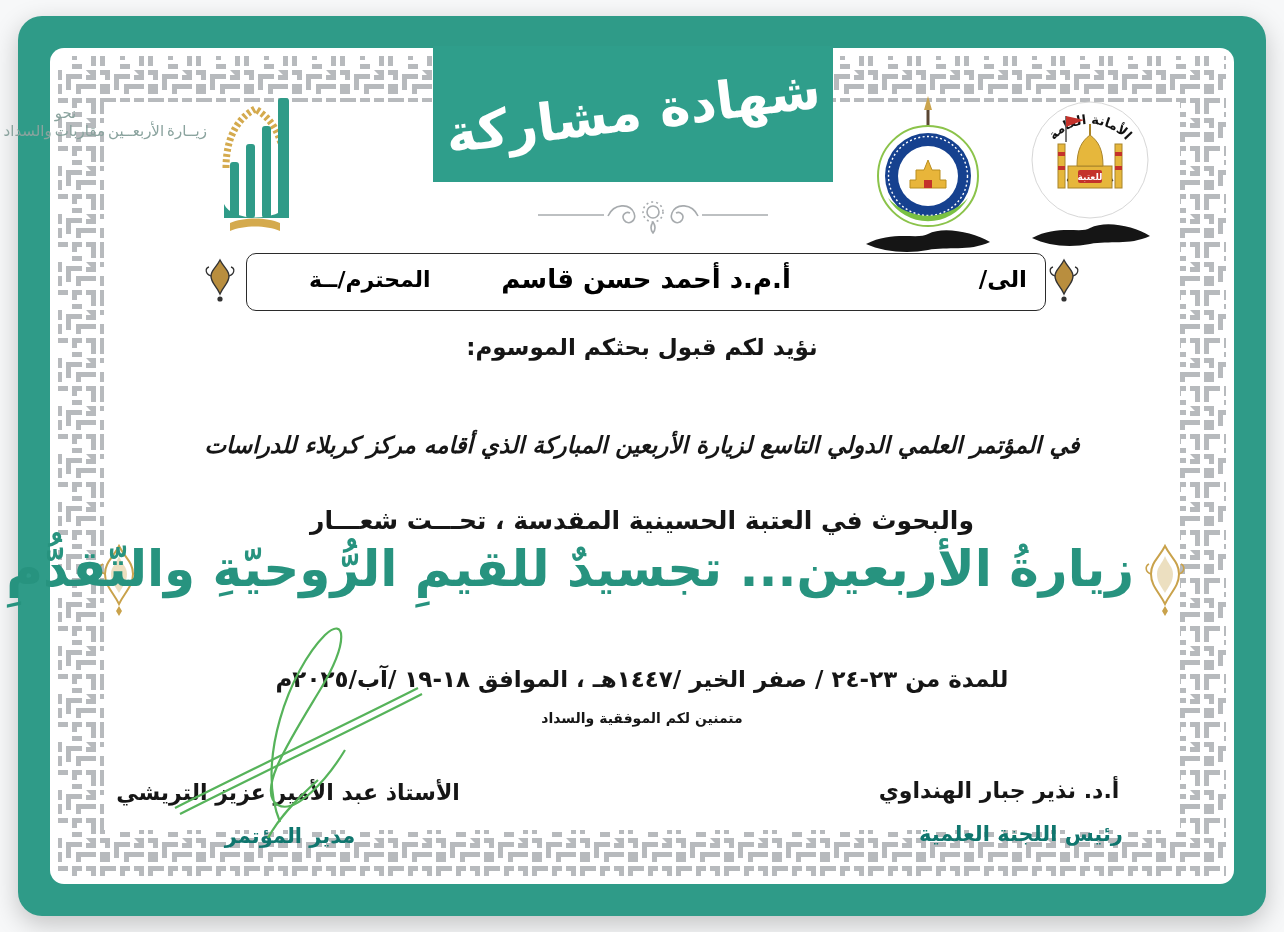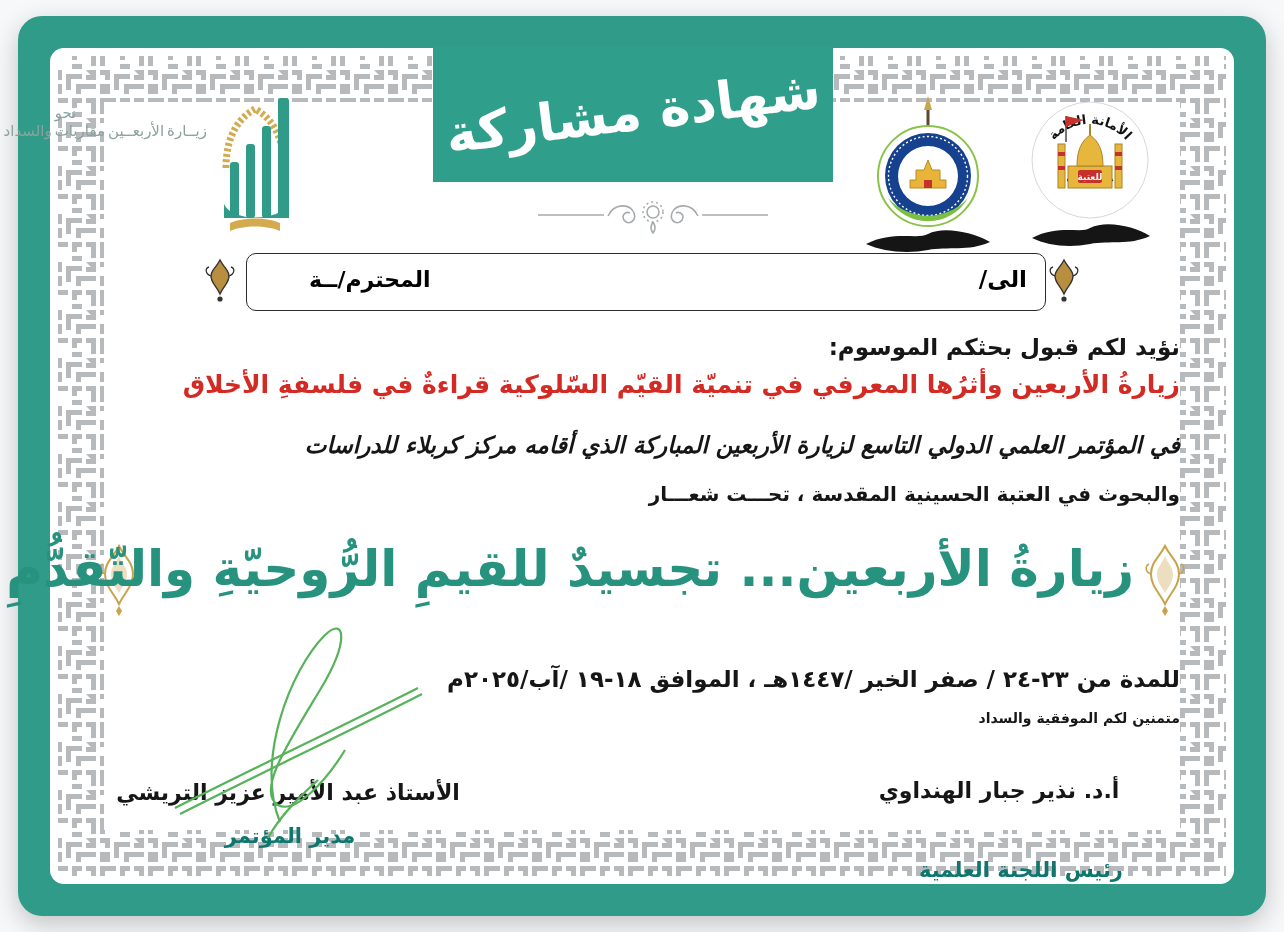--- a/index.html
+++ b/index.html
@@ -7,21 +7,21 @@
         font-family:"DejaVu Sans",sans-serif;}
   .abs{position:absolute;}
   .cert-frame{position:absolute;left:18px;top:16px;width:1248px;height:900px;
               background:#2f9b88;border-radius:24px;box-shadow:0 8px 26px rgba(0,0,0,.22);}
   .content-area{position:absolute;left:104px;top:100px;width:1072px;height:730px;
                 border:2px solid #2f9b88;background:#ffffff;overflow:hidden;}
   .banner{position:absolute;left:433px;top:46px;width:400px;height:136px;background:#2f9e8b;
           display:flex;align-items:center;justify-content:center;z-index:6;}
   .banner-text{color:#ffffff;font-size:52px;font-weight:700;direction:rtl;white-space:nowrap;
                transform:rotate(-7deg) translateY(-2px);}
-  .line{position:absolute;left:104px;width:1076px;text-align:right;font-weight:700;
+  .line{position:absolute;left:104px;width:1076px;text-align:center;font-weight:700;
         color:#161616;direction:rtl;z-index:5;white-space:nowrap;}
   .red{color:#d42a24;}
   .slogan{position:absolute;left:150px;top:540px;width:984px;text-align:center;font-weight:700;
           color:#27937f;font-size:50px;direction:rtl;z-index:5;white-space:nowrap;}
   .recipient-box{position:absolute;left:246px;top:253px;width:798px;height:56px;
                  border:1.6px solid #2b2b2b;border-radius:10px;background:#fff;z-index:5;}
   .recipient-box .to{position:absolute;right:18px;top:12px;font-weight:700;font-size:23px;direction:rtl;}
   .recipient-box .name{position:absolute;left:0;right:0;top:10px;text-align:center;
                        font-weight:700;font-size:26px;direction:rtl;}
   .recipient-box .hon{position:absolute;left:62px;top:13px;font-weight:700;font-size:22px;direction:rtl;text-align:right;}
@@ -189,27 +189,27 @@
     <circle cx="18" cy="43" r="2.6" fill="#333"></circle>
   </svg>
   <svg class="abs" style="left:1046px;top:256px;z-index:5;" width="36" height="48">
     <path d="M18 4 C 14 12 9 14 9 20 C 9 27 14 29 18 38 C 22 29 27 27 27 20 C 27 14 22 12 18 4 Z" fill="#b98e3e" stroke="#333" stroke-width="1.4"></path>
     <path d="M9 20 C 3 18 3 12 7 11 M27 20 C 33 18 33 12 29 11" stroke="#333" fill="none" stroke-width="1.3"></path>
     <circle cx="18" cy="43" r="2.6" fill="#333"></circle>
   </svg>
 
   <div class="recipient-box">
     <span class="to">الى/</span>
+    <span class="name">أ.م.د أحمد حسن قاسم</span>
     <span class="hon">المحترم/ــة</span>
   </div>
 
   <div class="line" style="top:334px;font-size:23px;">نؤيد لكم قبول بحثكم الموسوم:</div>
-  <div class="line red" style="top:370px;font-size:25px;">زيارةُ الأربعين وأثرُها المعرفي في تنميّة القيّم السّلوكية قراءةٌ في فلسفةِ الأخلاق</div>
   <div class="line" style="top:432px;font-size:23px;font-style:italic;">في المؤتمر العلمي الدولي التاسع لزيارة الأربعين المباركة الذي أقامه مركز كربلاء للدراسات</div>
-  <div class="line" style="top:482px;font-size:20px;">والبحوث في العتبة الحسينية المقدسة ، تحـــت شعـــار</div>
+  <div class="line" style="top:506px;font-size:25px;">والبحوث في العتبة الحسينية المقدسة ، تحـــت شعـــار</div>
 
   <svg class="abs" style="left:96px;top:542px;z-index:5;" width="46" height="80">
     <path d="M23 4 C 17 16 9 20 9 32 C 9 44 17 50 23 62 C 29 50 37 44 37 32 C 37 20 29 16 23 4 Z" fill="none" stroke="#c9a24b" stroke-width="2"></path>
     <path d="M23 14 C 20 22 15 25 15 32 C 15 40 19 44 23 51 C 27 44 31 40 31 32 C 31 25 26 22 23 14 Z" fill="#c9a24b" opacity="0.35"></path>
     <path d="M9 32 C 3 30 3 24 7 22 M37 32 C 43 30 43 24 39 22" stroke="#c9a24b" fill="none" stroke-width="1.6"></path>
     <path d="M23 64 l3 5 -3 5 -3 -5 z" fill="#c9a24b"></path>
   </svg>
   <svg class="abs" style="left:1142px;top:542px;z-index:5;" width="46" height="80">
     <path d="M23 4 C 17 16 9 20 9 32 C 9 44 17 50 23 62 C 29 50 37 44 37 32 C 37 20 29 16 23 4 Z" fill="none" stroke="#c9a24b" stroke-width="2"></path>
     <path d="M23 14 C 20 22 15 25 15 32 C 15 40 19 44 23 51 C 27 44 31 40 31 32 C 31 25 26 22 23 14 Z" fill="#c9a24b" opacity="0.35"></path>
@@ -227,15 +227,15 @@
       <path d="M15 198 C 90 160 195 110 258 78"></path>
       <path d="M20 204 C 95 166 200 116 262 84"></path>
       <path d="M108 228 C 120 206 138 188 158 170"></path>
     </g>
   </svg>
 
   <div class="sig-name" style="left:88px;top:780px;width:400px;">الأستاذ عبد الأمير عزيز التريشي</div>
   <div class="sig-title" style="left:150px;top:824px;width:280px;">مدير المؤتمر</div>
 
   <div class="sig-name" style="left:834px;top:778px;width:330px;">أ.د. نذير جبار الهنداوي</div>
-  <div class="sig-title" style="left:856px;top:822px;width:330px;margin-top:36px;">رئيس اللجنة العلمية</div>
+  <div class="sig-title" style="left:856px;top:822px;width:330px;">رئيس اللجنة العلمية</div>
 
 </div>
 
 </body></html>

